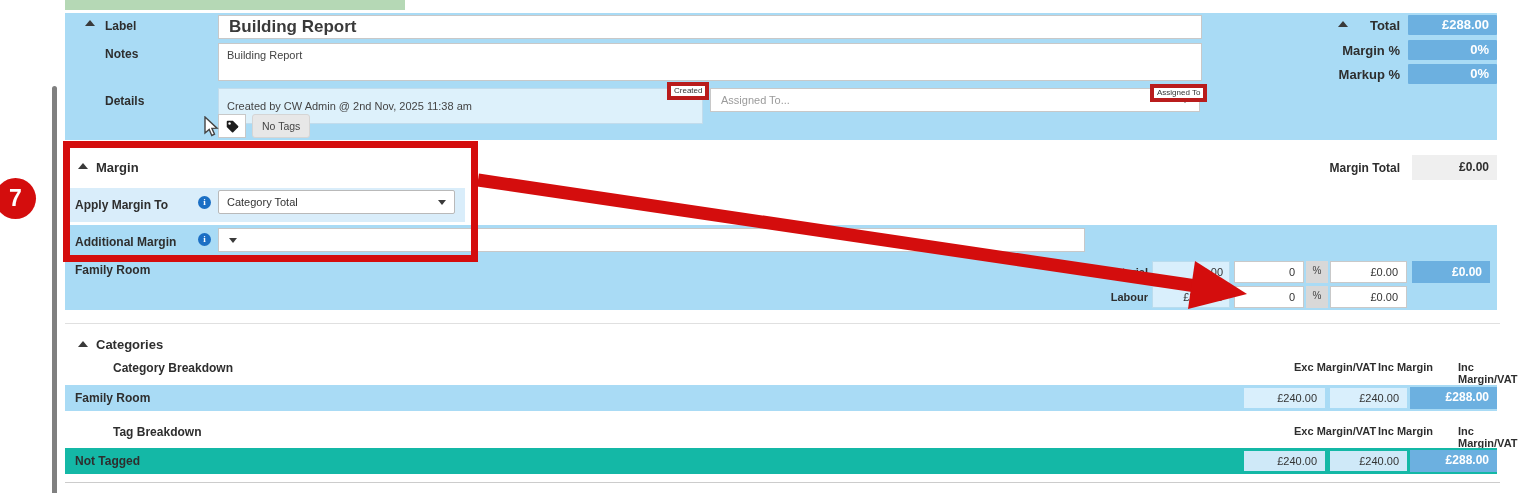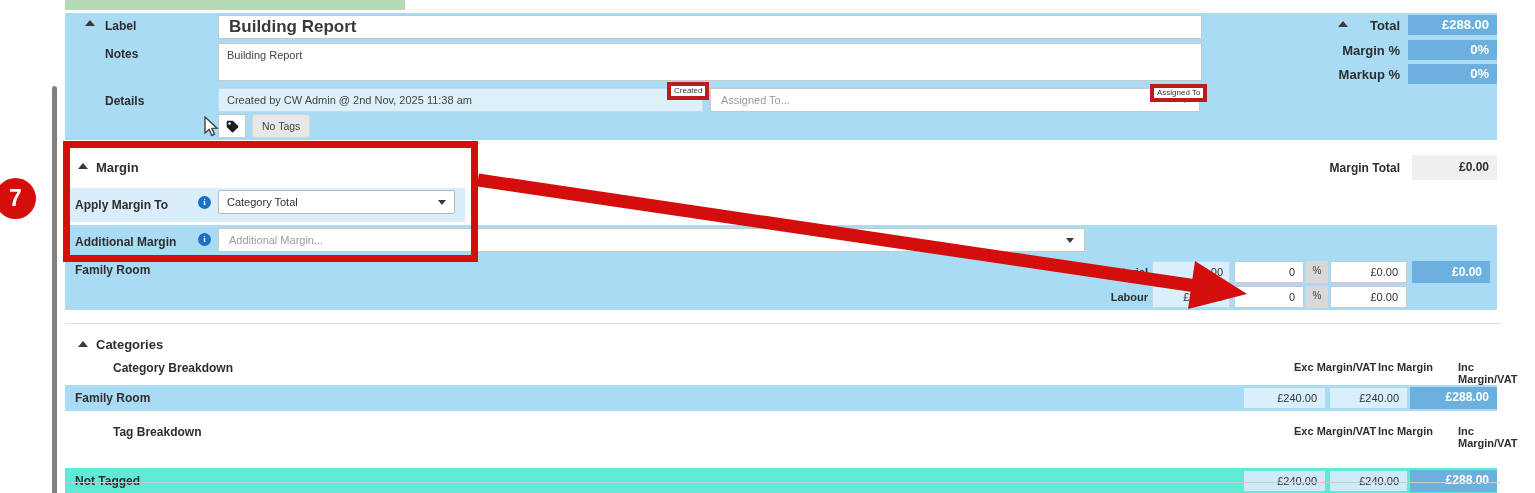--- a/index.html
+++ b/index.html
@@ -30,21 +30,21 @@
 
   input, textarea { font-family:"Liberation Sans", sans-serif; outline:none; }
 
   .title-input { position:absolute; left:218px; top:15px; width:984px; height:24px;
                  border:1px solid #c8c8c8; background:#fff; font-size:17px; font-weight:bold;
                  color:#3a3a3a; padding:0 10px; }
   .notes-area { position:absolute; left:218px; top:43px; width:984px; height:38px;
                 border:1px solid #c8c8c8; background:#fff; font-size:11px; color:#444;
                 padding:5px 8px; resize:none; }
 
-  .created-box { position:absolute; left:218px; top:88px; width:485px; height:24px;
+  .created-box { position:absolute; left:218px; top:88px; width:485px; height:36px;
                  background:#ddf1fb; border:1px solid #c2dcec; font-size:11px; color:#444;
                  display:flex; align-items:center; padding:8px 8px; }
   .assigned-box { position:absolute; left:710px; top:88px; width:490px; height:24px;
                   background:#fff; border:1px solid #c8c8c8; display:flex; align-items:center;
                   padding:0 10px; }
   .assigned-box .ph { font-size:11px; color:#9b9b9b; flex:1; }
   .chip { position:absolute; font-size:8px; line-height:10px; background:#fff;
           border:4px solid #b91c1c; color:#333; padding:0 3px; z-index:6; white-space:nowrap; }
 
   .tagbtn { position:absolute; left:218px; top:114px; width:28px; height:24px; background:#fff;
@@ -174,21 +174,20 @@
   <span class="info-i" style="left:198px; top:196px;">i</span>
   <div class="select" style="left:218px; top:190px; width:237px; height:24px;">
     <span class="val">Category Total</span>
     <span class="tri-down"></span>
   </div>
 
   <div class="mrow2"></div>
   <span class="lbl" style="left:75px; top:235px;">Additional Margin</span>
   <span class="info-i" style="left:198px; top:233px;">i</span>
   <div class="addl-input">
-    <span class="ph" style="font-size:11px; color:#9b9b9b; flex:1;">Additional Margin...</span>
     <span class="tri-down"></span>
   </div>
 
   <div class="band"></div>
   <span class="band-name">Family Room</span>
 
   <span class="linelbl" style="left:1040px; top:266px;">Material</span>
   <div class="cellbase" style="top:261px;">£0.00</div>
   <input class="cellpct-in" style="top: 261px;" value="0">
   <div class="cellpct-u" style="top:261px;">%</div>
@@ -216,21 +215,21 @@
     <div class="vbox" style="left:1179px; width:81px;">£240.00</div>
     <div class="vbox" style="left:1265px; width:77px;">£240.00</div>
     <div class="vbox blue" style="left:1345px; width:87px;">£288.00</div>
   </div>
 
   <span class="grp-head" style="top:425px;">Tag Breakdown</span>
   <span class="colhead" style="left:1246px; top:425px;">Exc Margin/VAT</span>
   <span class="colhead" style="left:1330px; top:425px;">Inc Margin</span>
   <span class="colhead" style="left:1410px; top:425px;">Inc Margin/VAT</span>
 
-  <div class="cat-row" style="top:448px; background:#5eead4;margin-top:20px;">
+  <div class="cat-row" style="top:448px; background:#14b8a6;">
     <span class="name">Not Tagged</span>
     <div class="vbox" style="left:1179px; width:81px; background:#cfe9f8;">£240.00</div>
     <div class="vbox" style="left:1265px; width:77px; background:#cfe9f8;">£240.00</div>
     <div class="vbox blue" style="left:1345px; width:87px;">£288.00</div>
   </div>
 
   <div class="divider" style="top:482px; background:#cccccc;"></div>
 
   <svg class="overlay" viewBox="0 0 1535 493">
     <rect x="66.5" y="144.5" width="408" height="114" fill="none" stroke="#d40d0d" stroke-width="7"></rect>

